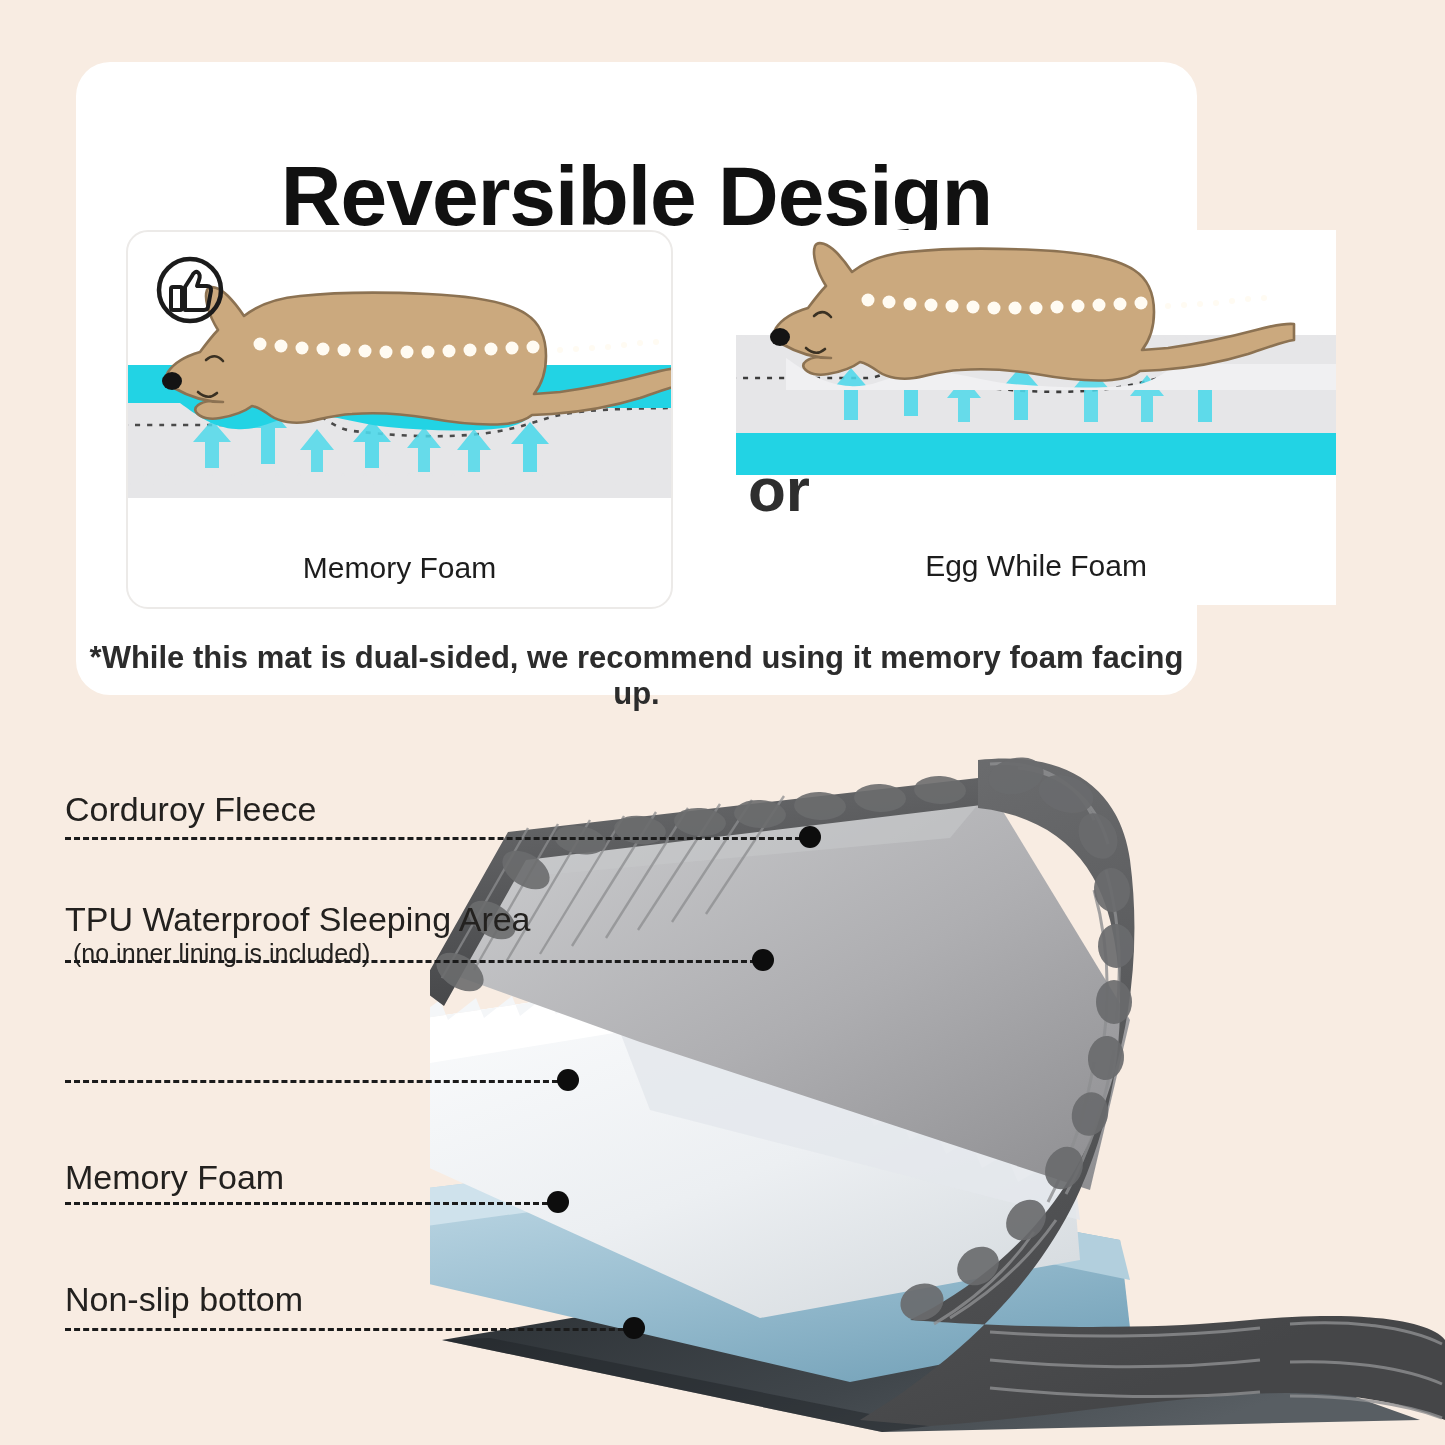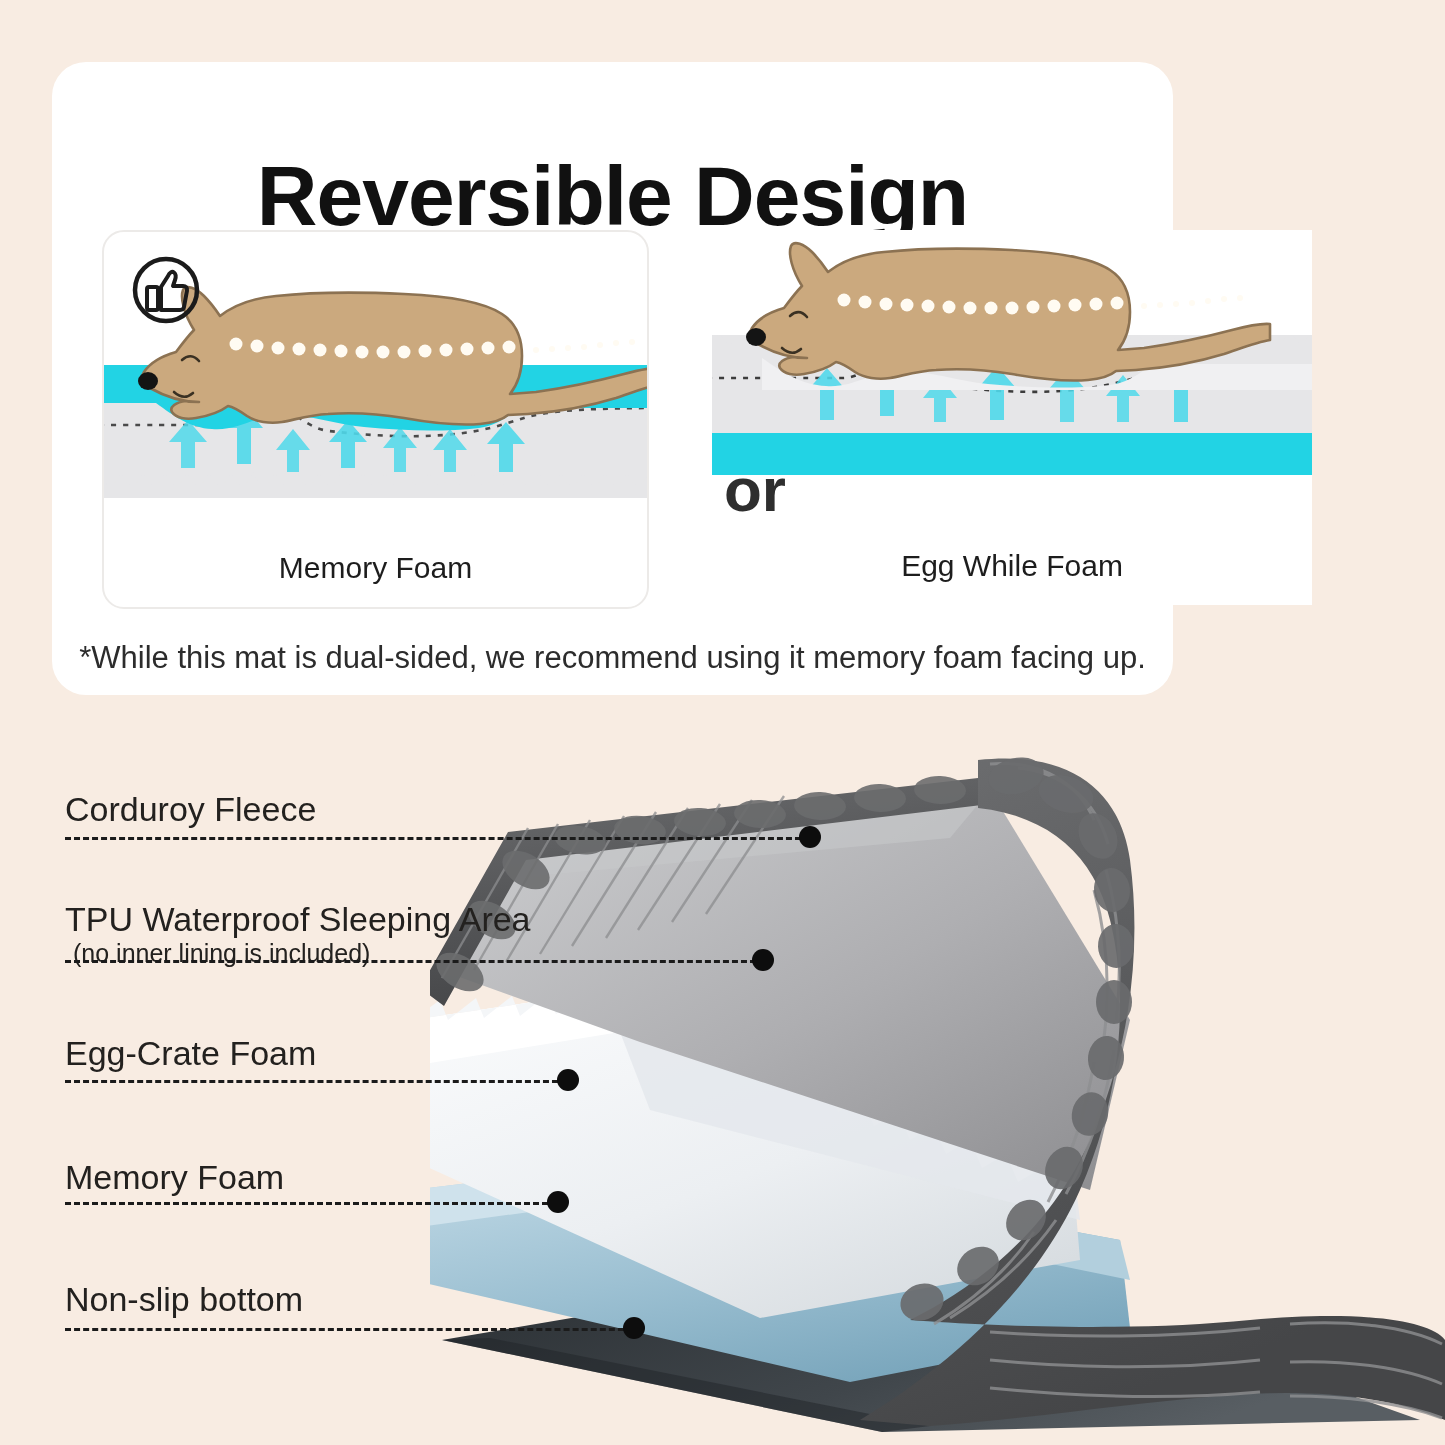--- a/index.html
+++ b/index.html
@@ -7,21 +7,21 @@
     width:1445px;height:1445px;
     background:#f8ece2;
     font-family:"Liberation Sans", sans-serif;
     overflow:hidden;
     position:relative;
   }
   .stage{position:absolute;inset:0;width:1445px;height:1445px;}
 
   
   .top-card{
-    position:absolute;left:52px;top:62px;width:1121px;height:633px;
+    position:absolute;left:76px;top:62px;width:1121px;height:633px;
     background:#ffffff;border-radius:34px;
   }
   .title{
     position:absolute;left:0;top:86px;width:100%;
     text-align:center;
     font-size:84px;font-weight:700;color:#111111;
     letter-spacing:-1px;
     font-family:"Liberation Sans", sans-serif;
   }
 
@@ -38,21 +38,21 @@
   .panel-caption{
     position:absolute;bottom:22px;left:0;width:100%;text-align:center;
     font-size:30px;color:#1d1d1d;font-weight:500;
   }
   .or-word{
     position:absolute;left:672px;top:392px;width:106px;text-align:left;
     font-size:62px;font-weight:700;color:#2e2e2e;
   }
   .disclaimer{
     position:absolute;left:0;top:578px;width:100%;text-align:center;
-    font-size:31px;color:#2c2c2c;font-weight:400;
+    font-size:31px;color:#2c2c2c;font-weight:700;
   }
 
   
   .thumb-badge{position:absolute;left:26px;top:22px;width:72px;height:72px;}
 
   
   .scene{position:absolute;left:0;top:0;width:100%;height:100%;}
 
   
   .callouts{position:absolute;left:0;top:720px;width:1445px;height:725px;}
@@ -387,23 +387,20 @@
     <div class="dash" style="left:65px;top:117px;width:745px;"></div>
     <div class="enddot" style="left:799px;top:106px;"></div>
 
     <div class="callout" style="left:65px;top:164px;">
       <div class="c-label">TPU Waterproof Sleeping Area</div>
       <div class="c-sub">(no inner lining is included)</div>
     </div>
     <div class="dash" style="left:65px;top:240px;width:700px;"></div>
     <div class="enddot" style="left:752px;top:229px;"></div>
 
-    <div class="callout" style="left:65px;top:298px;">
-      <div class="c-label">Egg-Crate Foam</div>
-    </div>
     <div class="dash" style="left:65px;top:360px;width:502px;"></div>
     <div class="enddot" style="left:557px;top:349px;"></div>
 
     <div class="callout" style="left:65px;top:422px;">
       <div class="c-label">Memory Foam</div>
     </div>
     <div class="dash" style="left:65px;top:482px;width:492px;"></div>
     <div class="enddot" style="left:547px;top:471px;"></div>
 
     <div class="callout" style="left:65px;top:544px;">

